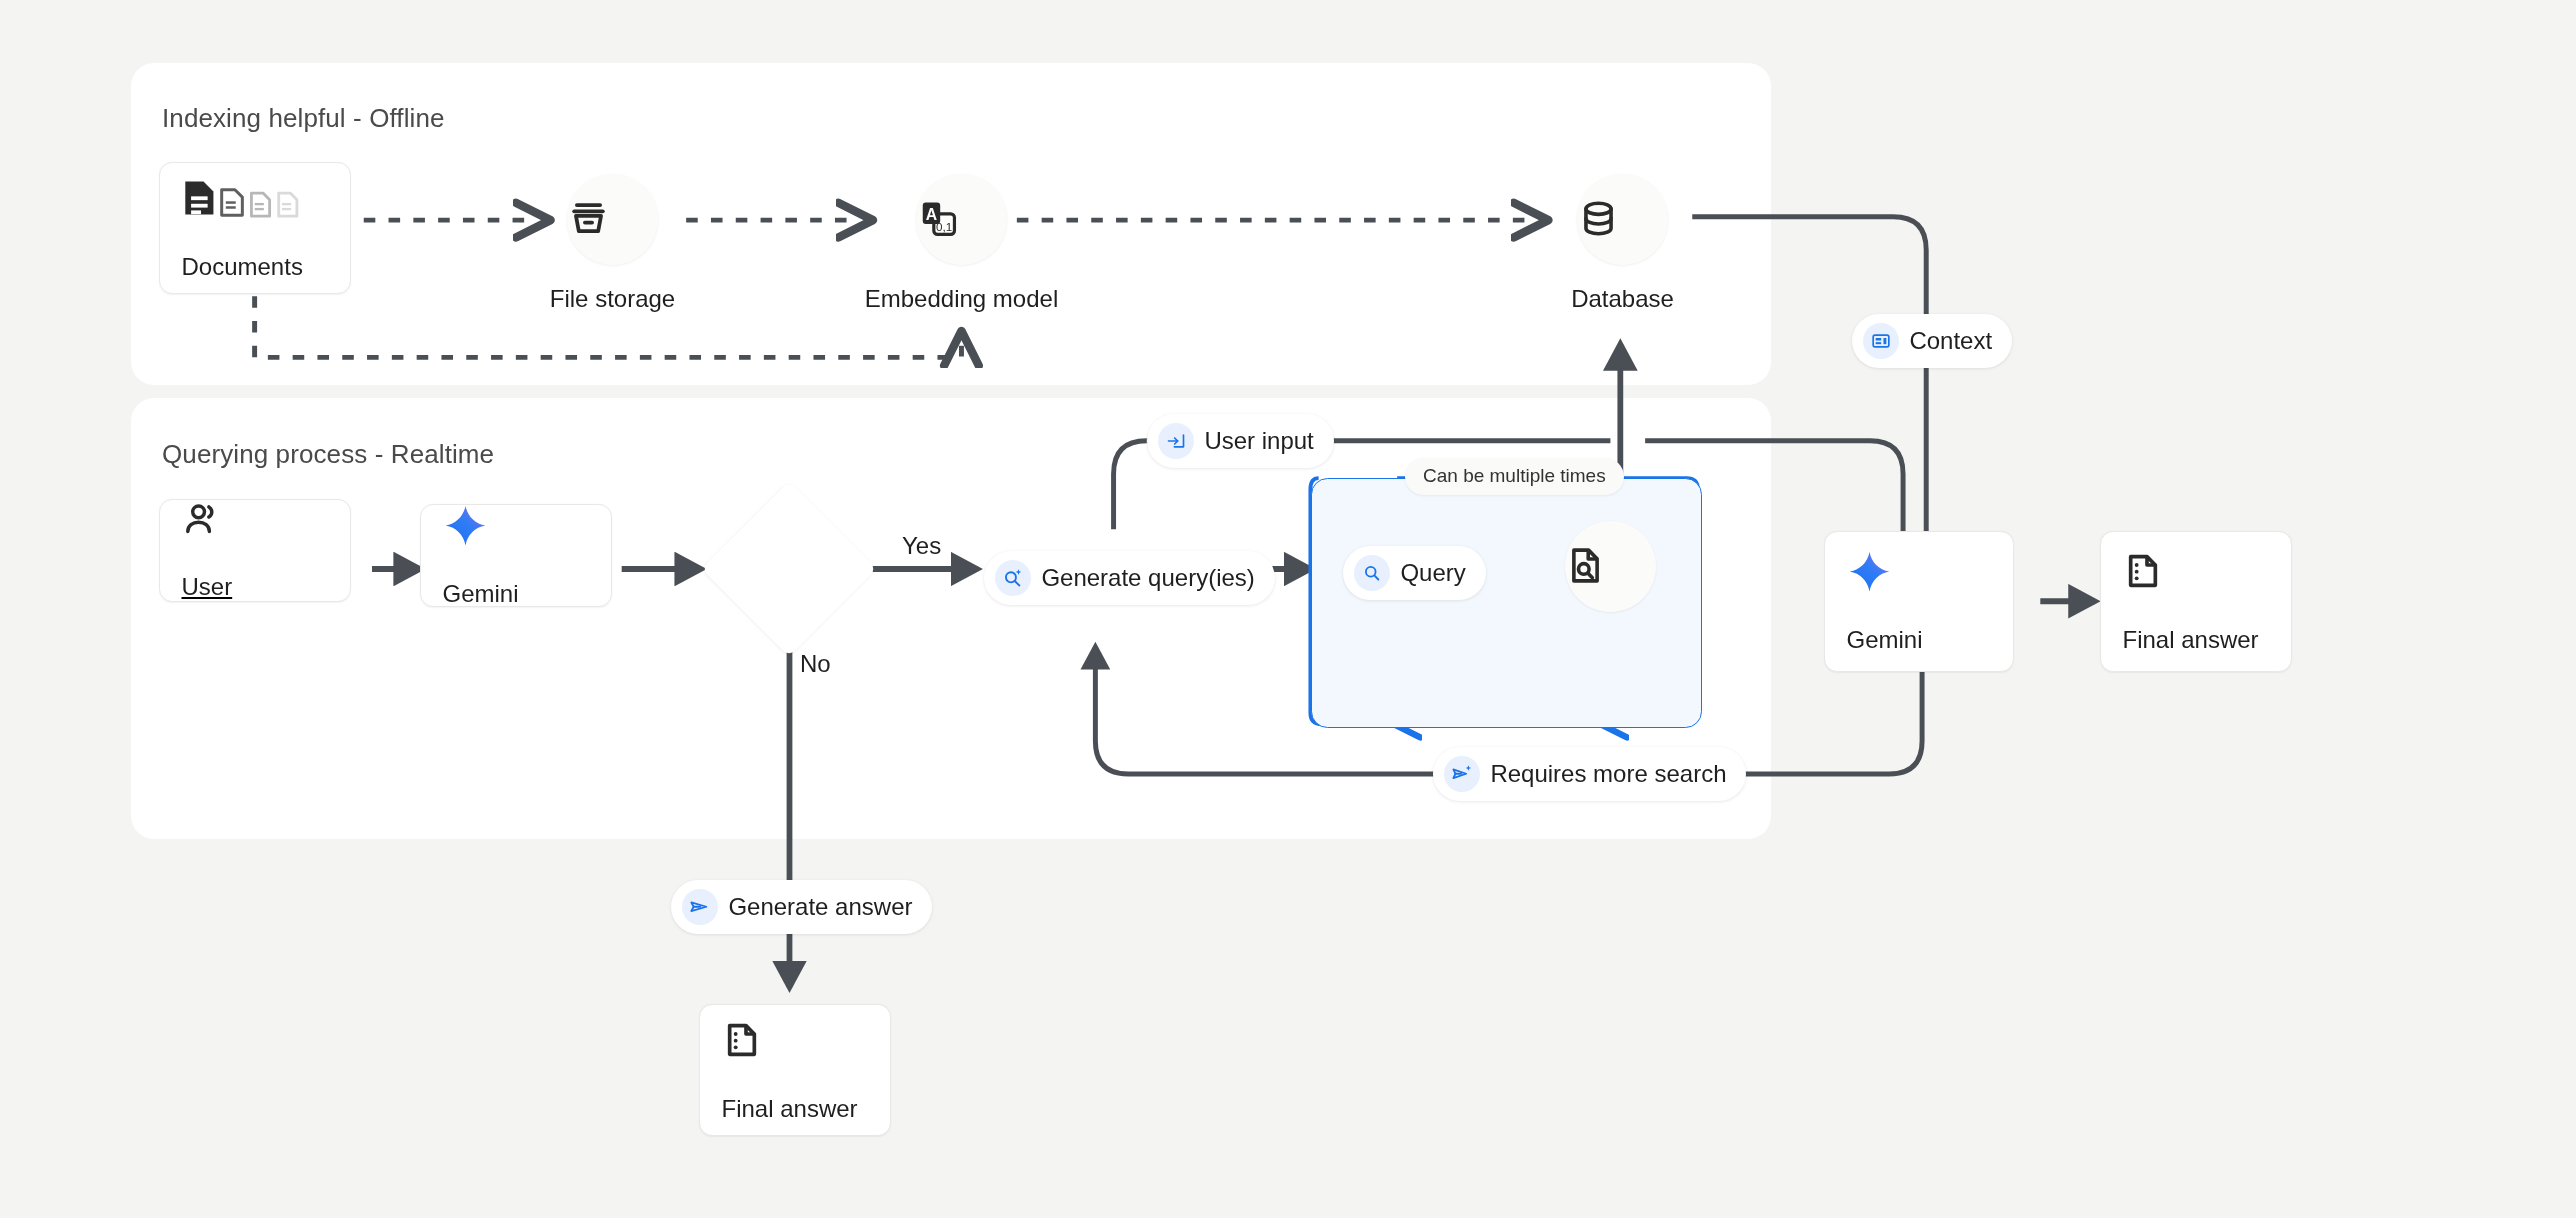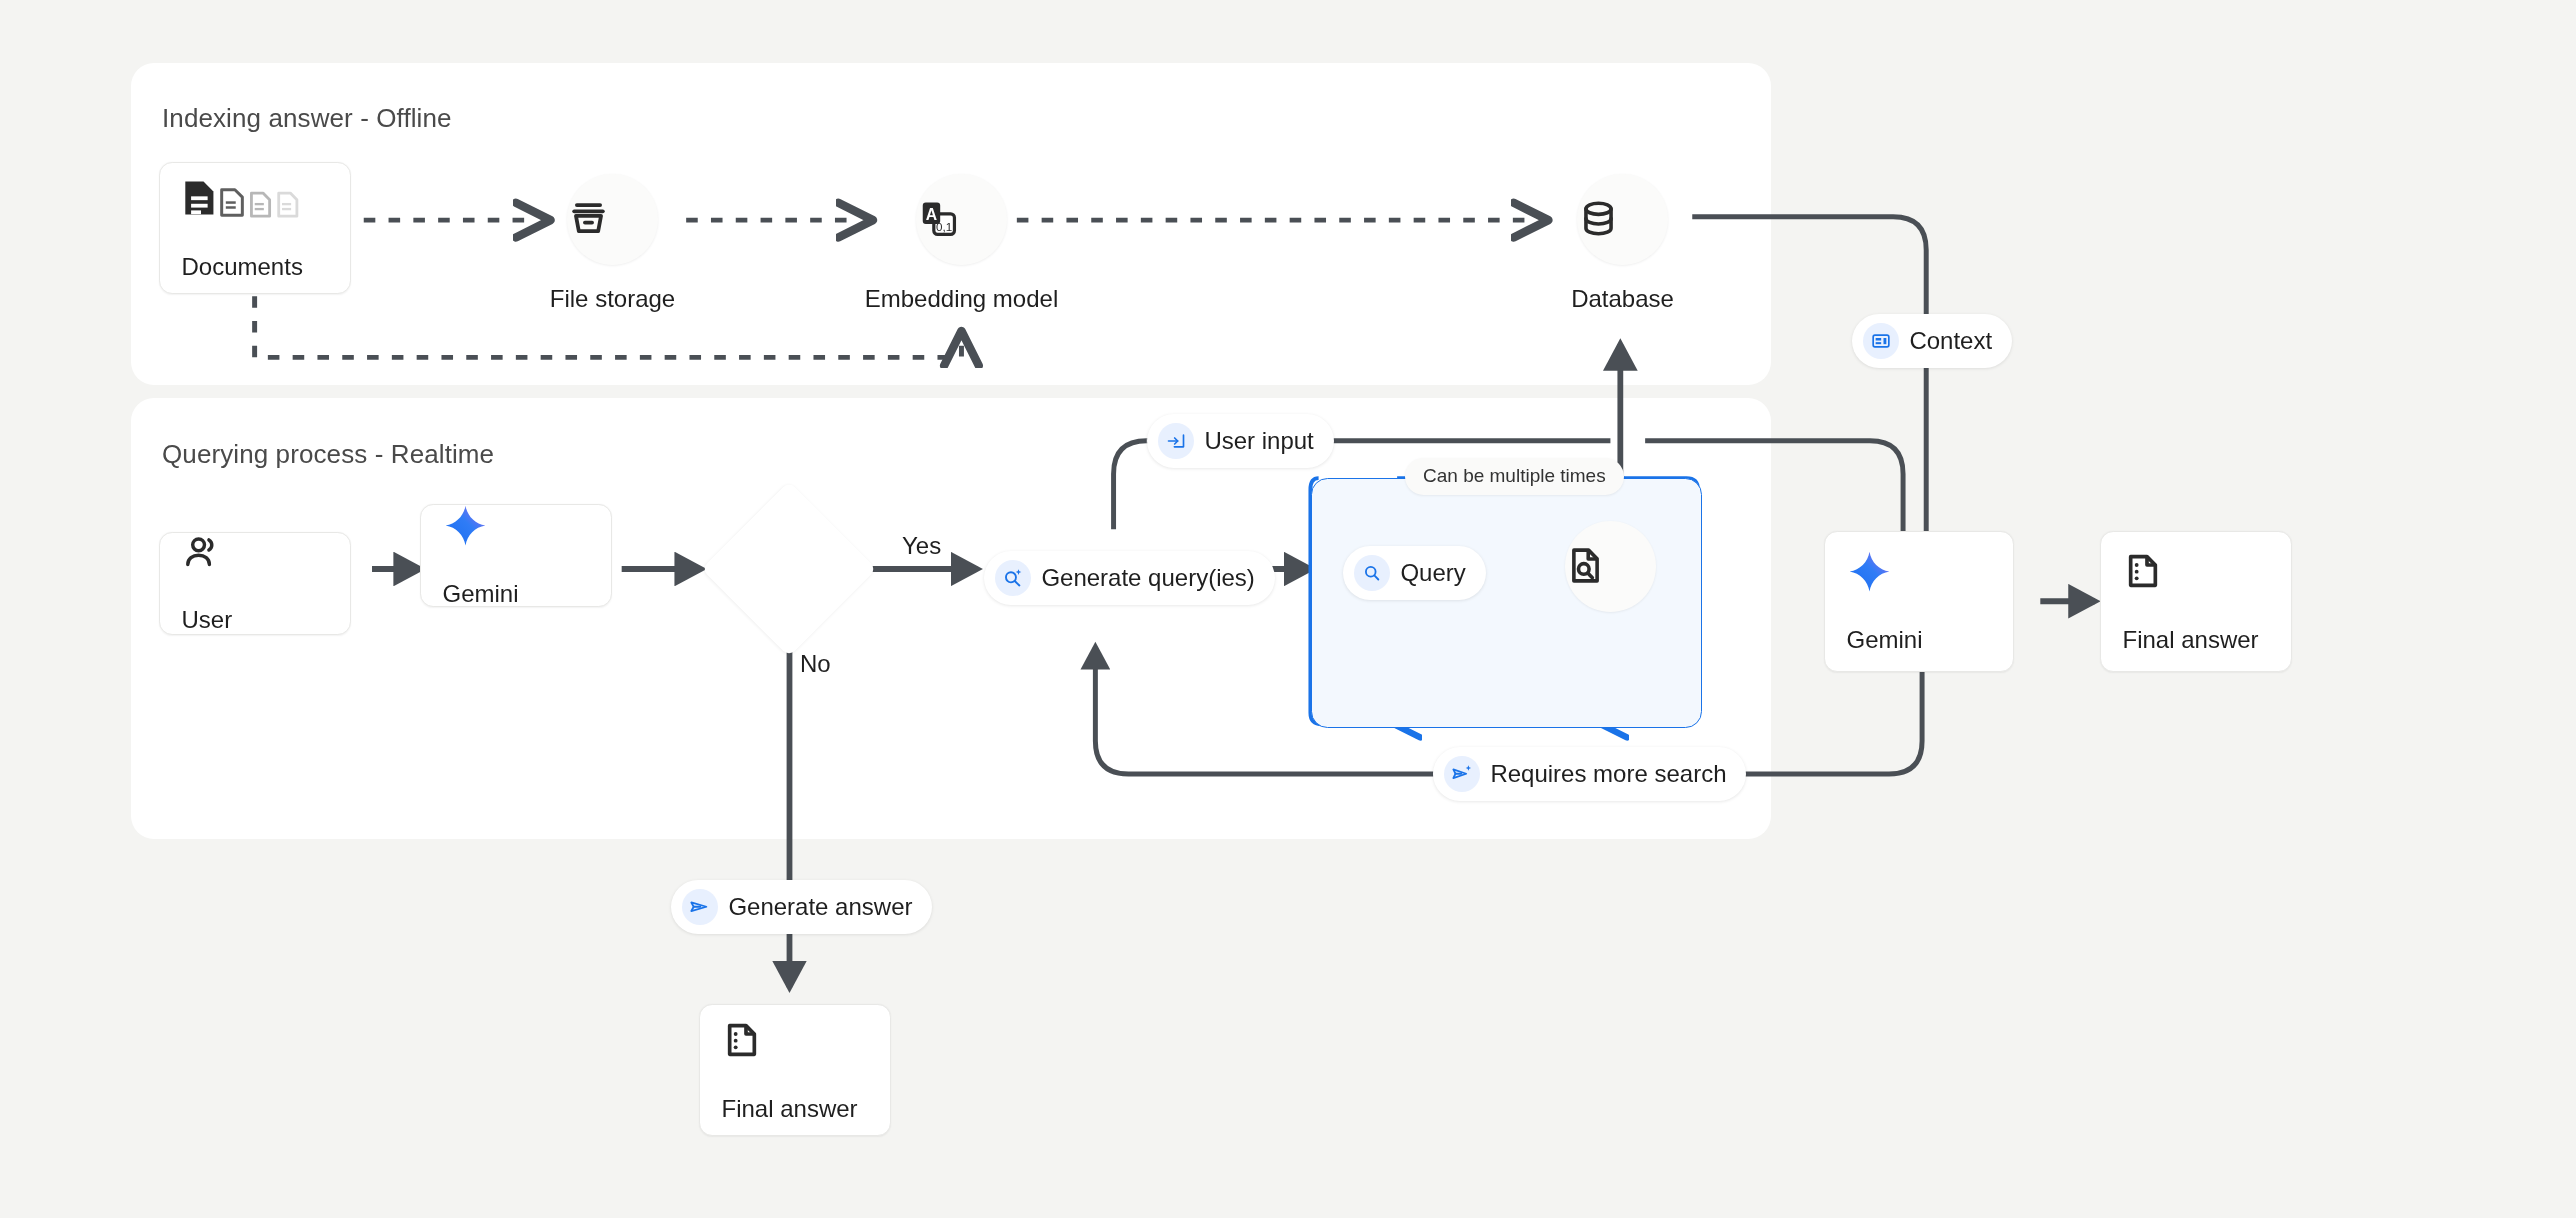--- a/index.html
+++ b/index.html
@@ -79,21 +79,21 @@
   svg.wires{position:absolute;left:0;top:0;width:2576px;height:1219px;overflow:visible;}
 </style>
 </head>
 <body>
 
 <div id="stage">
 
   <div class="panel" style="left:131px;top:63px;width:1640px;height:322px;"></div>
   <div class="panel" style="left:131px;top:398px;width:1640px;height:441px;"></div>
 
-  <div class="panel-title" style="left:162px;top:103px;">Indexing answer - Offline</div>
+  <div class="panel-title" style="left:162px;top:103px;">Indexing helpful - Offline</div>
   <div class="panel-title" style="left:162px;top:439px;">Querying process - Realtime</div>
 
   <svg class="wires" viewBox="0 0 3116 1474" width="2576" height="1219">
     <defs>
       <marker id="arrD" markerWidth="9" markerHeight="9" refX="4.5" refY="4.5" orient="auto">
         <path d="M0.5,1 L7.5,4.5 L0.5,8" fill="none" stroke="#4a4f55" stroke-width="1.7" stroke-linecap="round" stroke-linejoin="round"></path>
       </marker>
       <marker id="arrSolid" markerWidth="6" markerHeight="6" refX="4.6" refY="3" orient="auto">
         <path d="M0,0 L5.6,3 L0,6 z" fill="#4a4f55"></path>
       </marker>
@@ -202,21 +202,21 @@
     <span>
       <svg width="43" height="43" viewBox="0 0 24 24" fill="none" stroke="#2b2b2b" stroke-width="2" stroke-linecap="round" stroke-linejoin="round">
         <ellipse cx="12" cy="6.6" rx="7" ry="3.1"></ellipse>
         <path d="M5 6.6 v10.8 c0 1.72 3.13 3.1 7 3.1 s7 -1.38 7 -3.1 v-10.8"></path>
         <path d="M5 12 c0 1.72 3.13 3.1 7 3.1 s7 -1.38 7 -3.1"></path>
       </svg>
     </span>
   </div>
   <div class="circ-lbl" style="left:1515px;top:285px;width:215px;">Database</div>
 
-  <div class="card" style="left:159px;top:532px;width:192px;height:103px;z-index:3;">
+  <div class="card" style="left:159px;top:499px;width:192px;height:103px;z-index:3;text-decoration:underline;">
     <div class="ico">
       <svg width="43" height="36" viewBox="0 0 24 22" fill="none" stroke="#2b2b2b" stroke-width="2.1" stroke-linecap="round" stroke-linejoin="round">
         <circle cx="9" cy="6" r="3.6"></circle>
         <path d="M2.4 18 c0 -3.6 3 -5.6 6.6 -5.6 c3.6 0 6.6 2 6.6 5.6"></path>
         <path d="M15.3 3 a3.6 3.6 0 0 1 0 6.2"></path>
       </svg>
     </div>
     <div class="lbl">User</div>
   </div>
 

